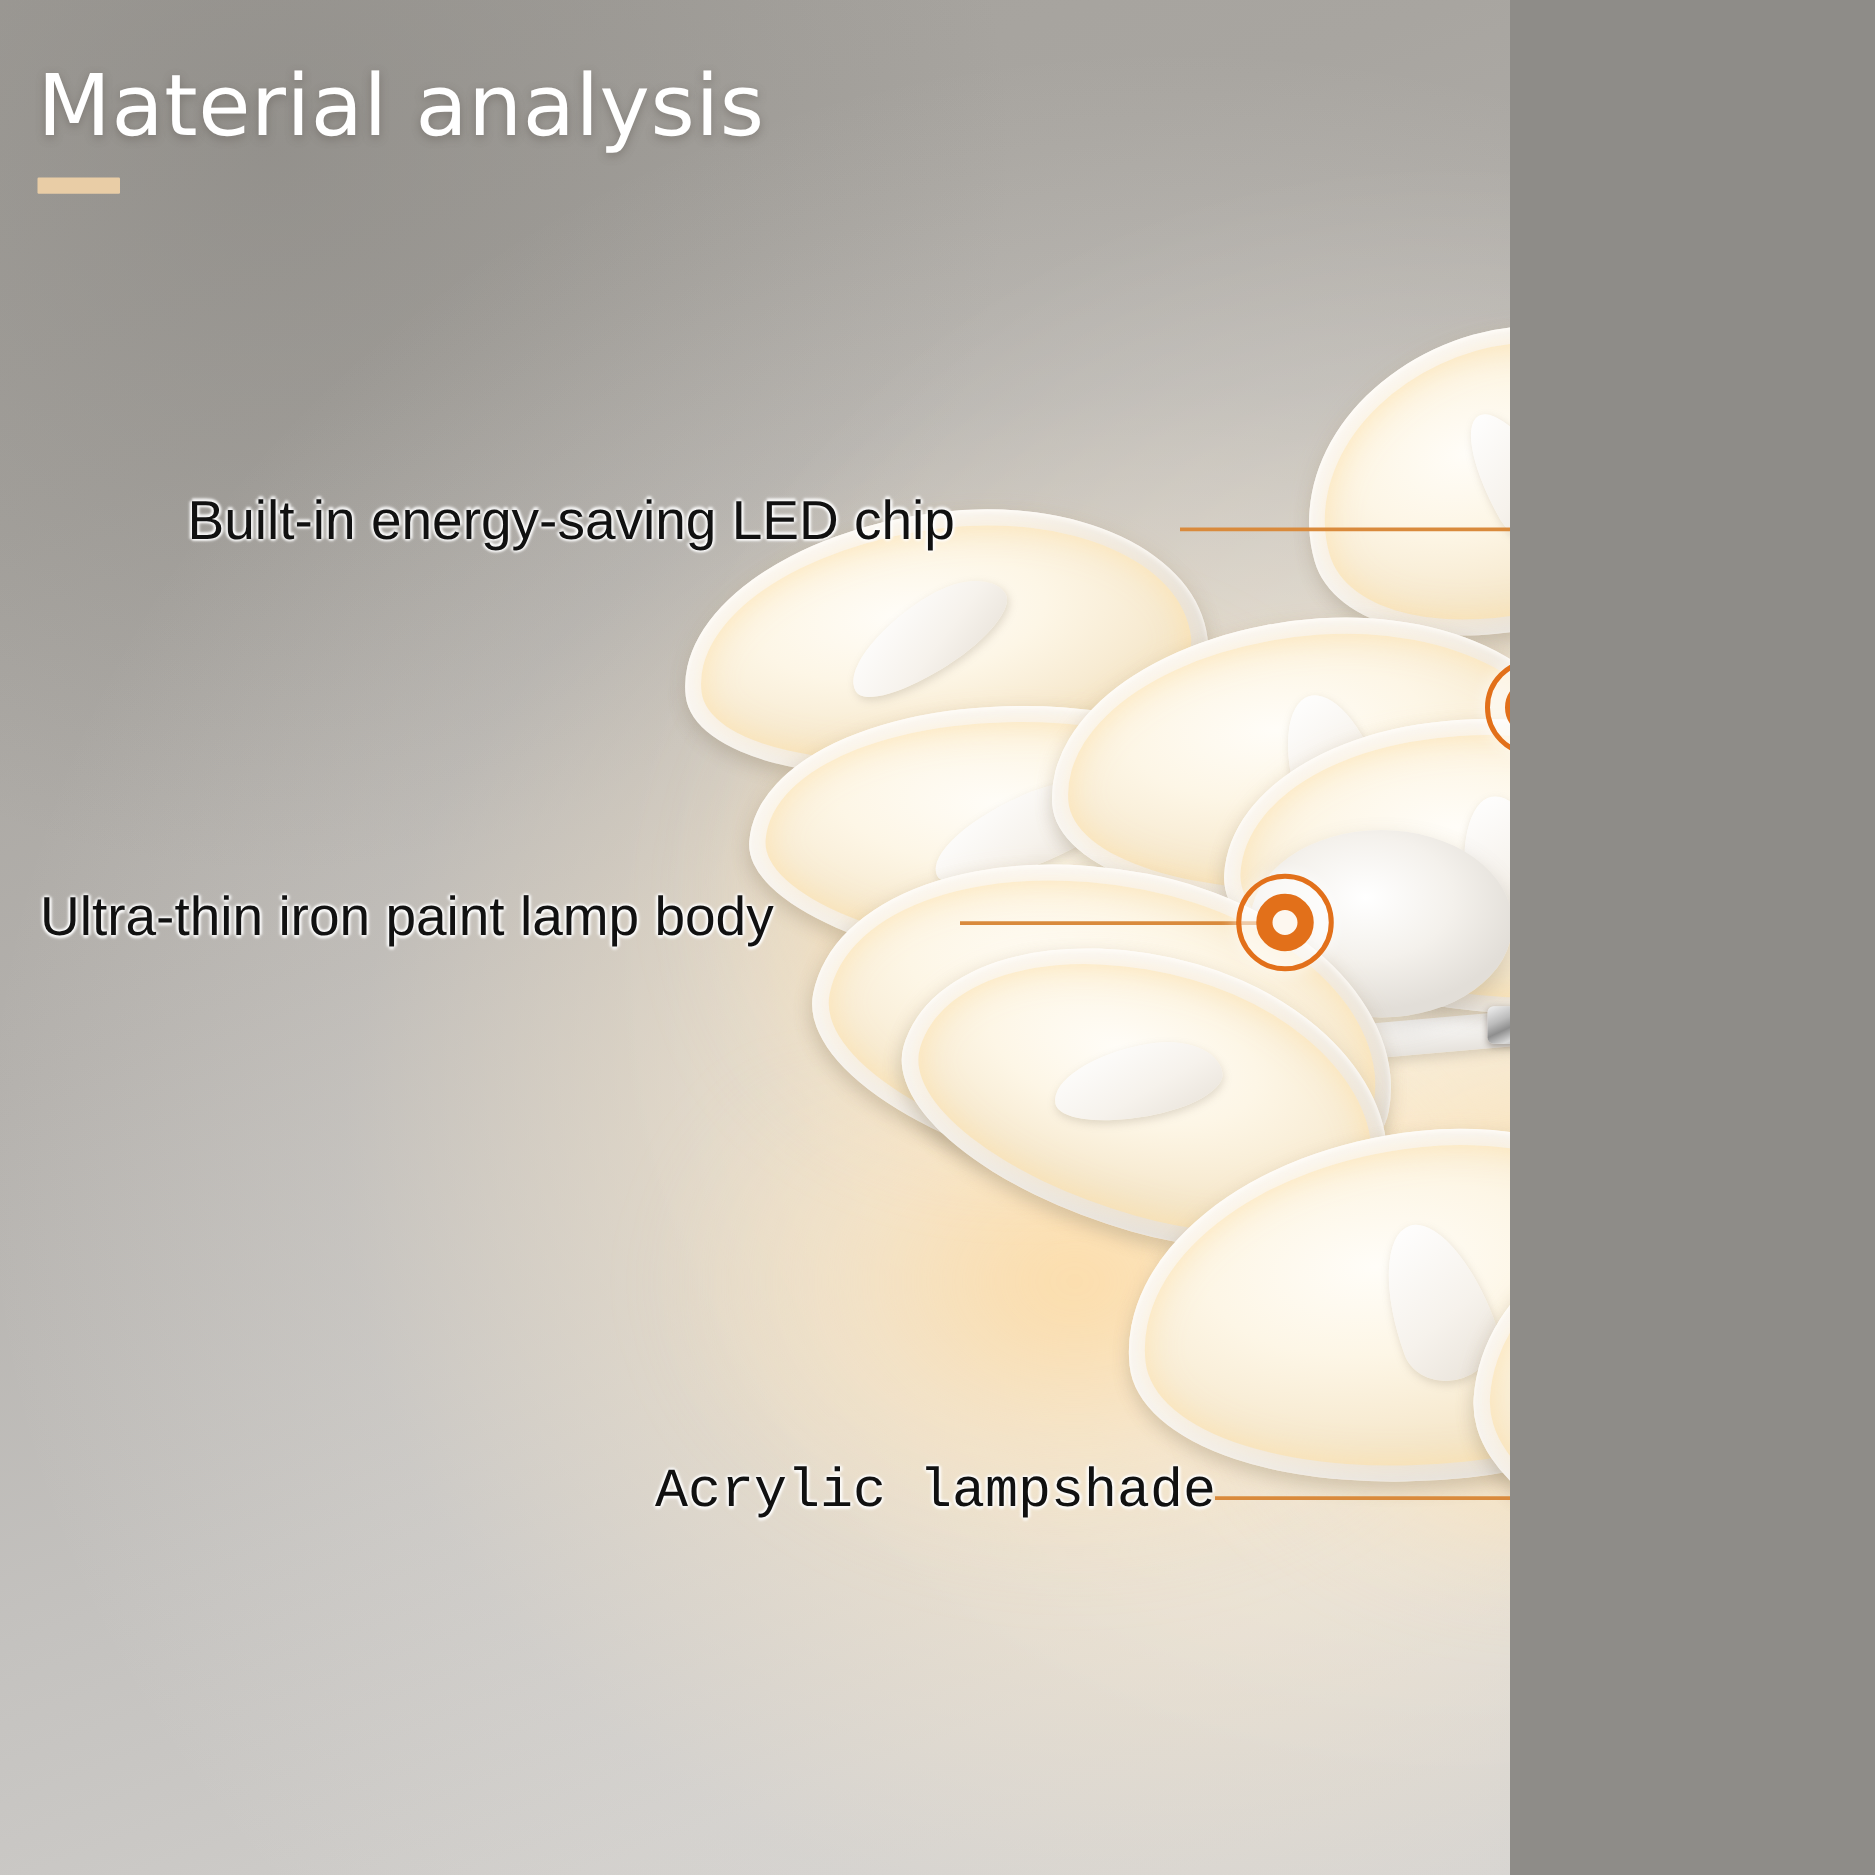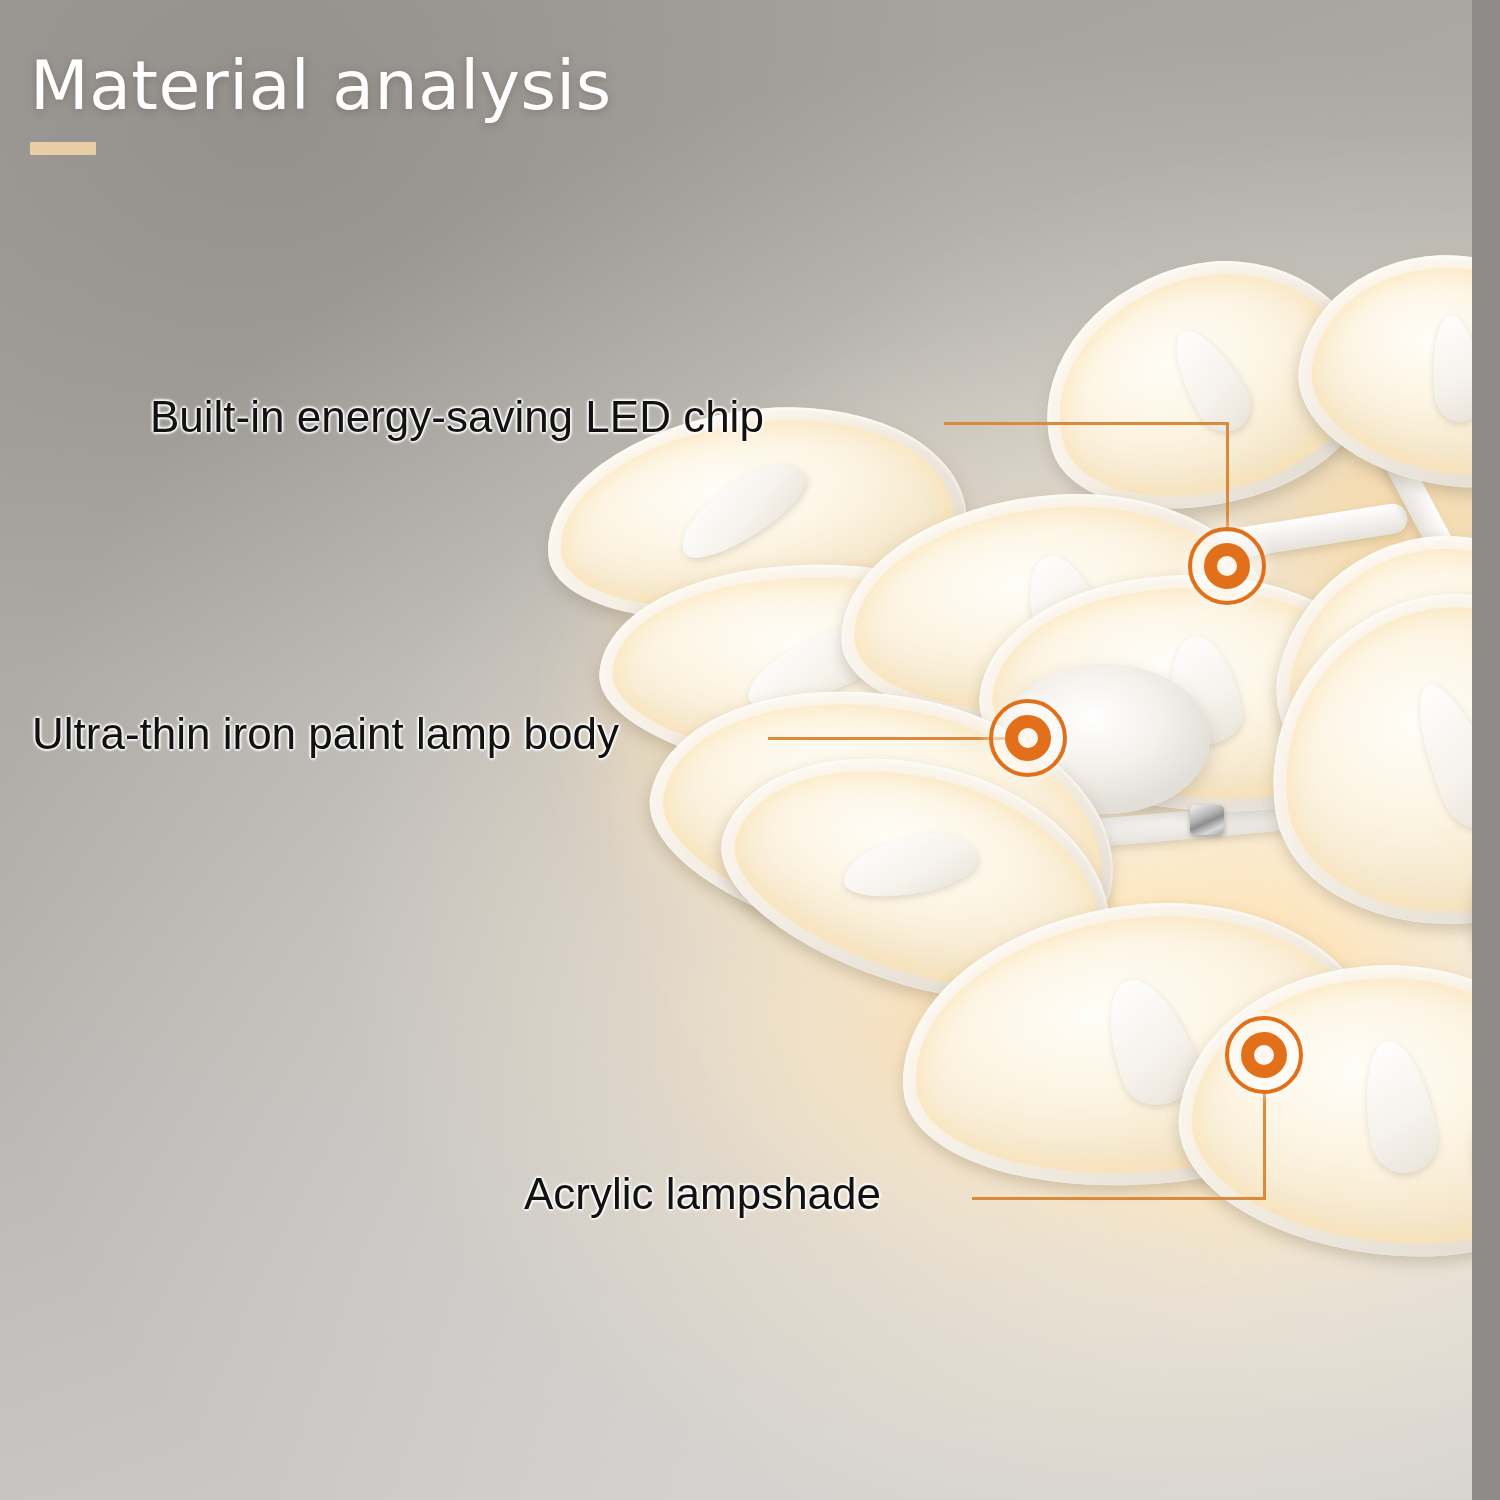--- a/index.html
+++ b/index.html
@@ -1,20 +1,20 @@
 <!DOCTYPE html>
 <html><head>
 <meta charset="utf-8">
 <style>
   html,body{margin:0;padding:0;background:#8e8c88;}
   *{box-sizing:border-box;}
 
   #stage{
     position:relative;
-    width:1472px;height:1500px;
+    width:1208px;height:1500px;
     overflow:hidden;
     font-family:"Liberation Sans", sans-serif;
     background:#ec4899;
   }
 
   
   .wall{position:absolute;inset:0;
     background:
       radial-gradient(120% 90% at 78% 62%, rgba(255,236,205,.95) 0%, rgba(255,240,215,.55) 26%, rgba(236,232,226,.22) 46%, rgba(0,0,0,0) 66%),
       radial-gradient(70% 55% at 18% 8%, rgba(120,118,114,.40) 0%, rgba(0,0,0,0) 70%),
@@ -182,20 +182,20 @@
   <div class="marker" style="left:1188px;top:527px;">
     <div class="ring2"></div>
   </div>
 
   <div class="callout-label" style="left:32px;top:712px;">Ultra-thin iron paint lamp body</div>
   <div class="lead h" style="left:768px;top:737px;width:262px;"></div>
   <div class="marker" style="left:989px;top:699px;">
     <div class="ring2"></div>
   </div>
 
-  <div class="callout-label" style="left:524px;top:1172px;">Acrylic lampshade</div>
+  <div class="callout-label" style="left:524px;top:1172px;font-family:Liberation Mono, monospace;">Acrylic lampshade</div>
   <div class="lead h" style="left:972px;top:1197px;width:294px;"></div>
   <div class="lead v" style="left:1263px;top:1092px;height:108px;"></div>
   <div class="marker" style="left:1225px;top:1016px;">
     <div class="ring2"></div>
   </div>
 
 </div>
 
 </body></html>

